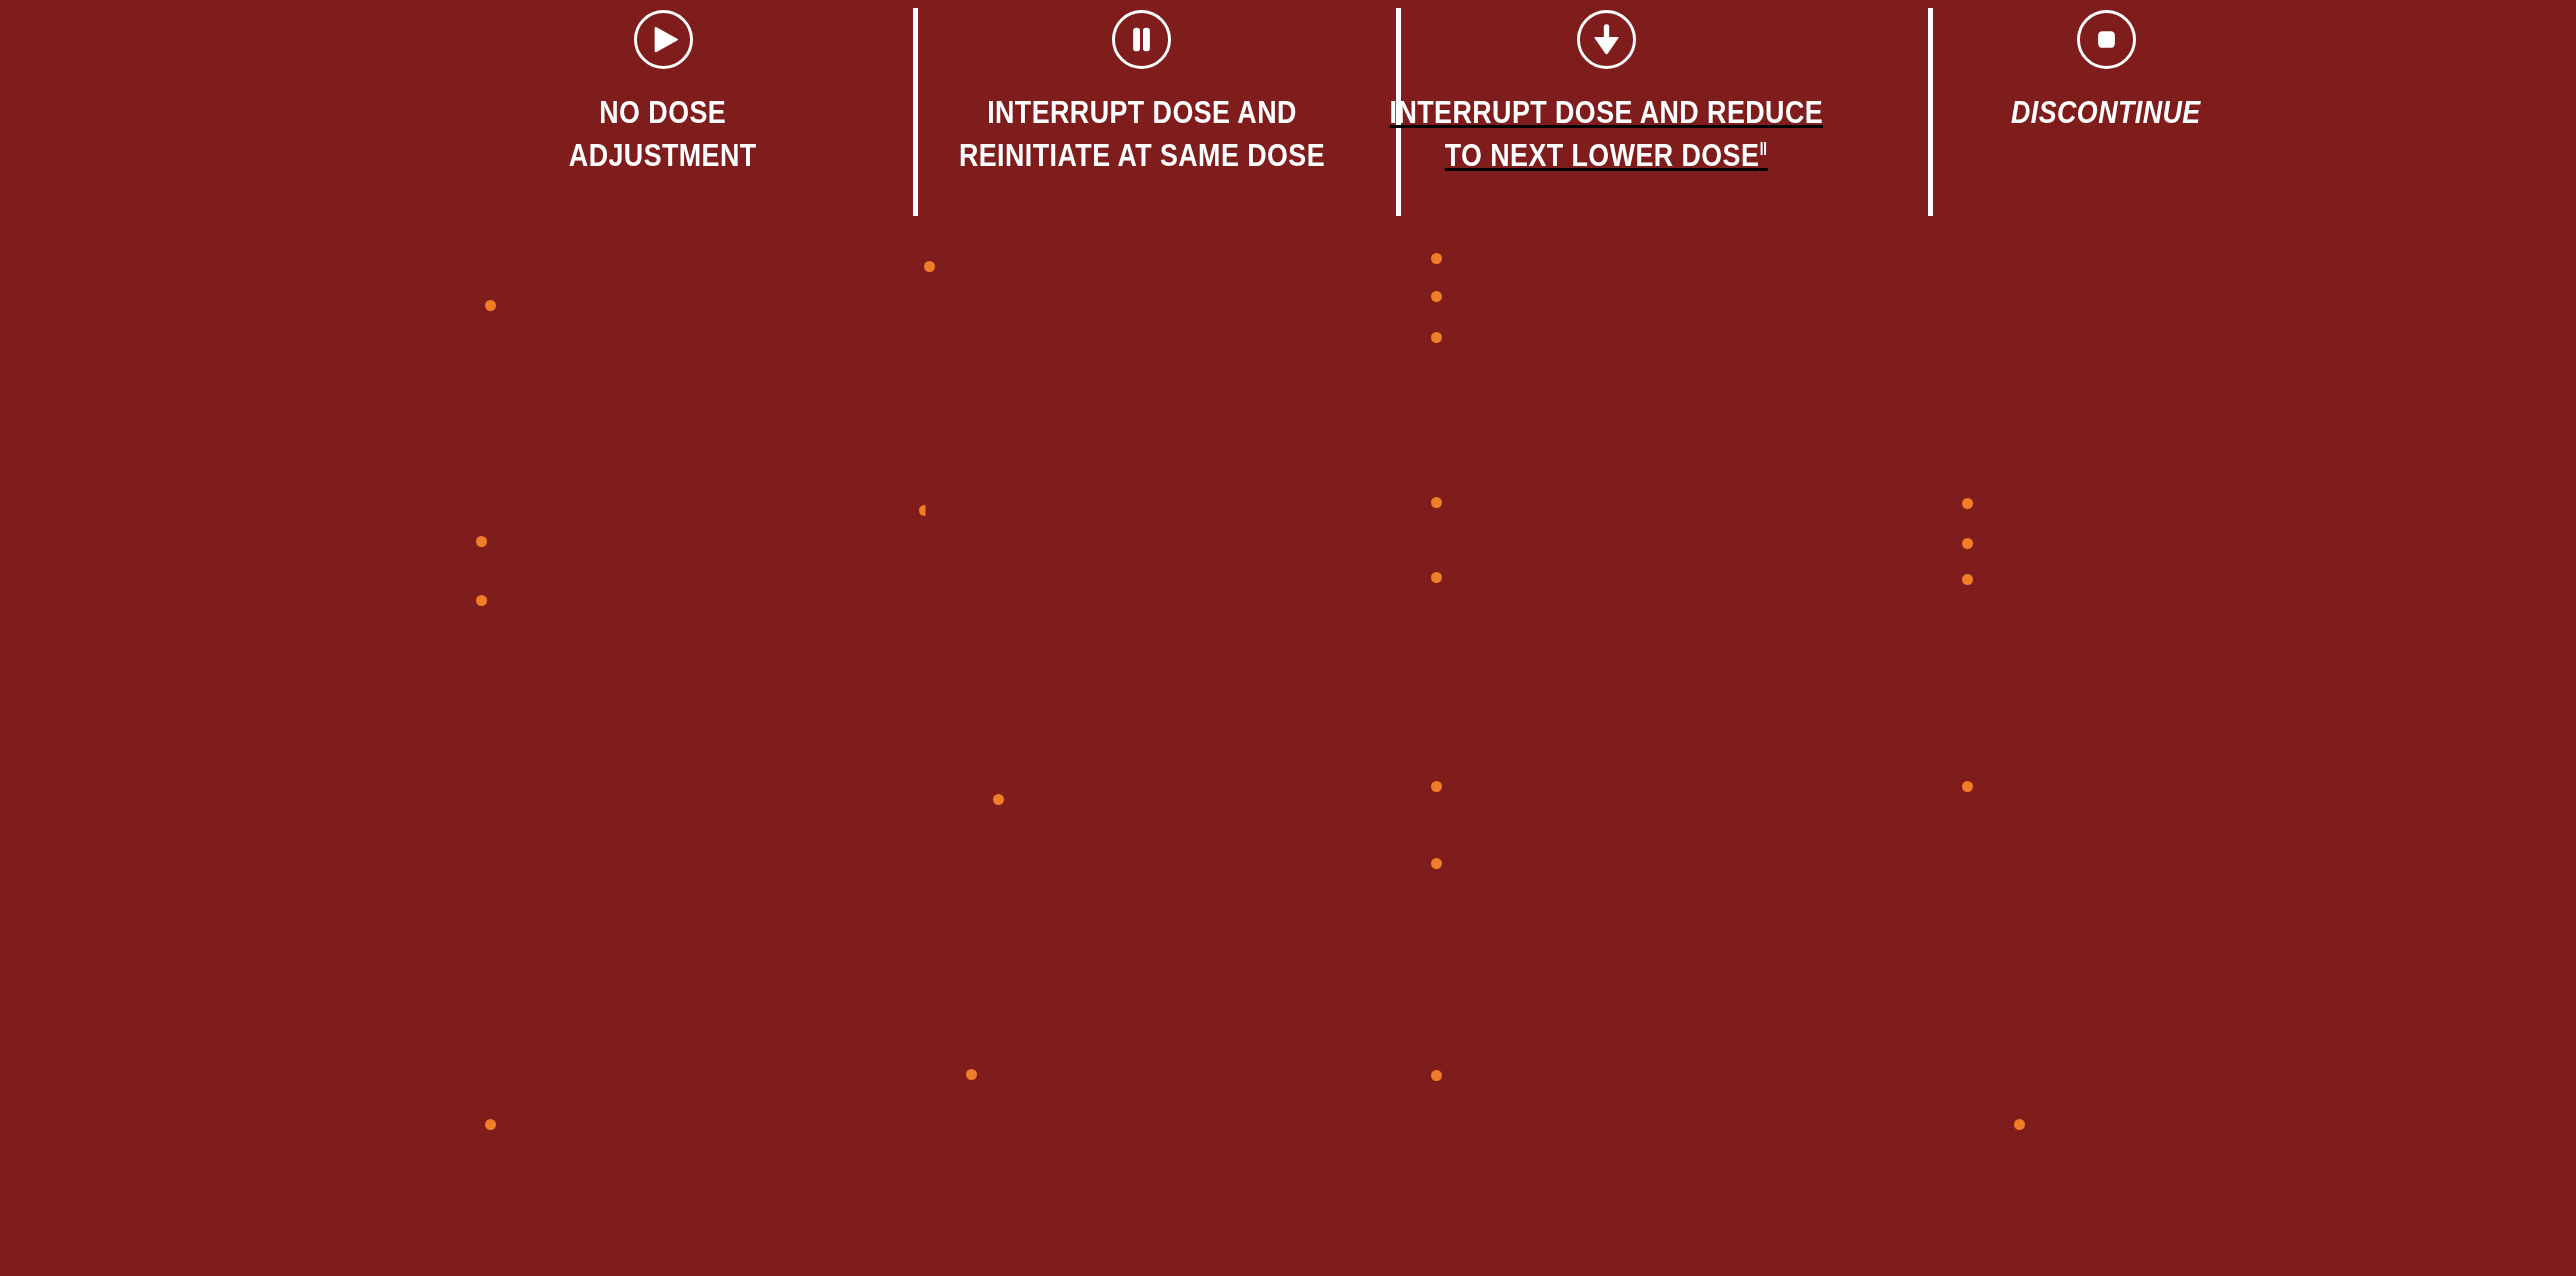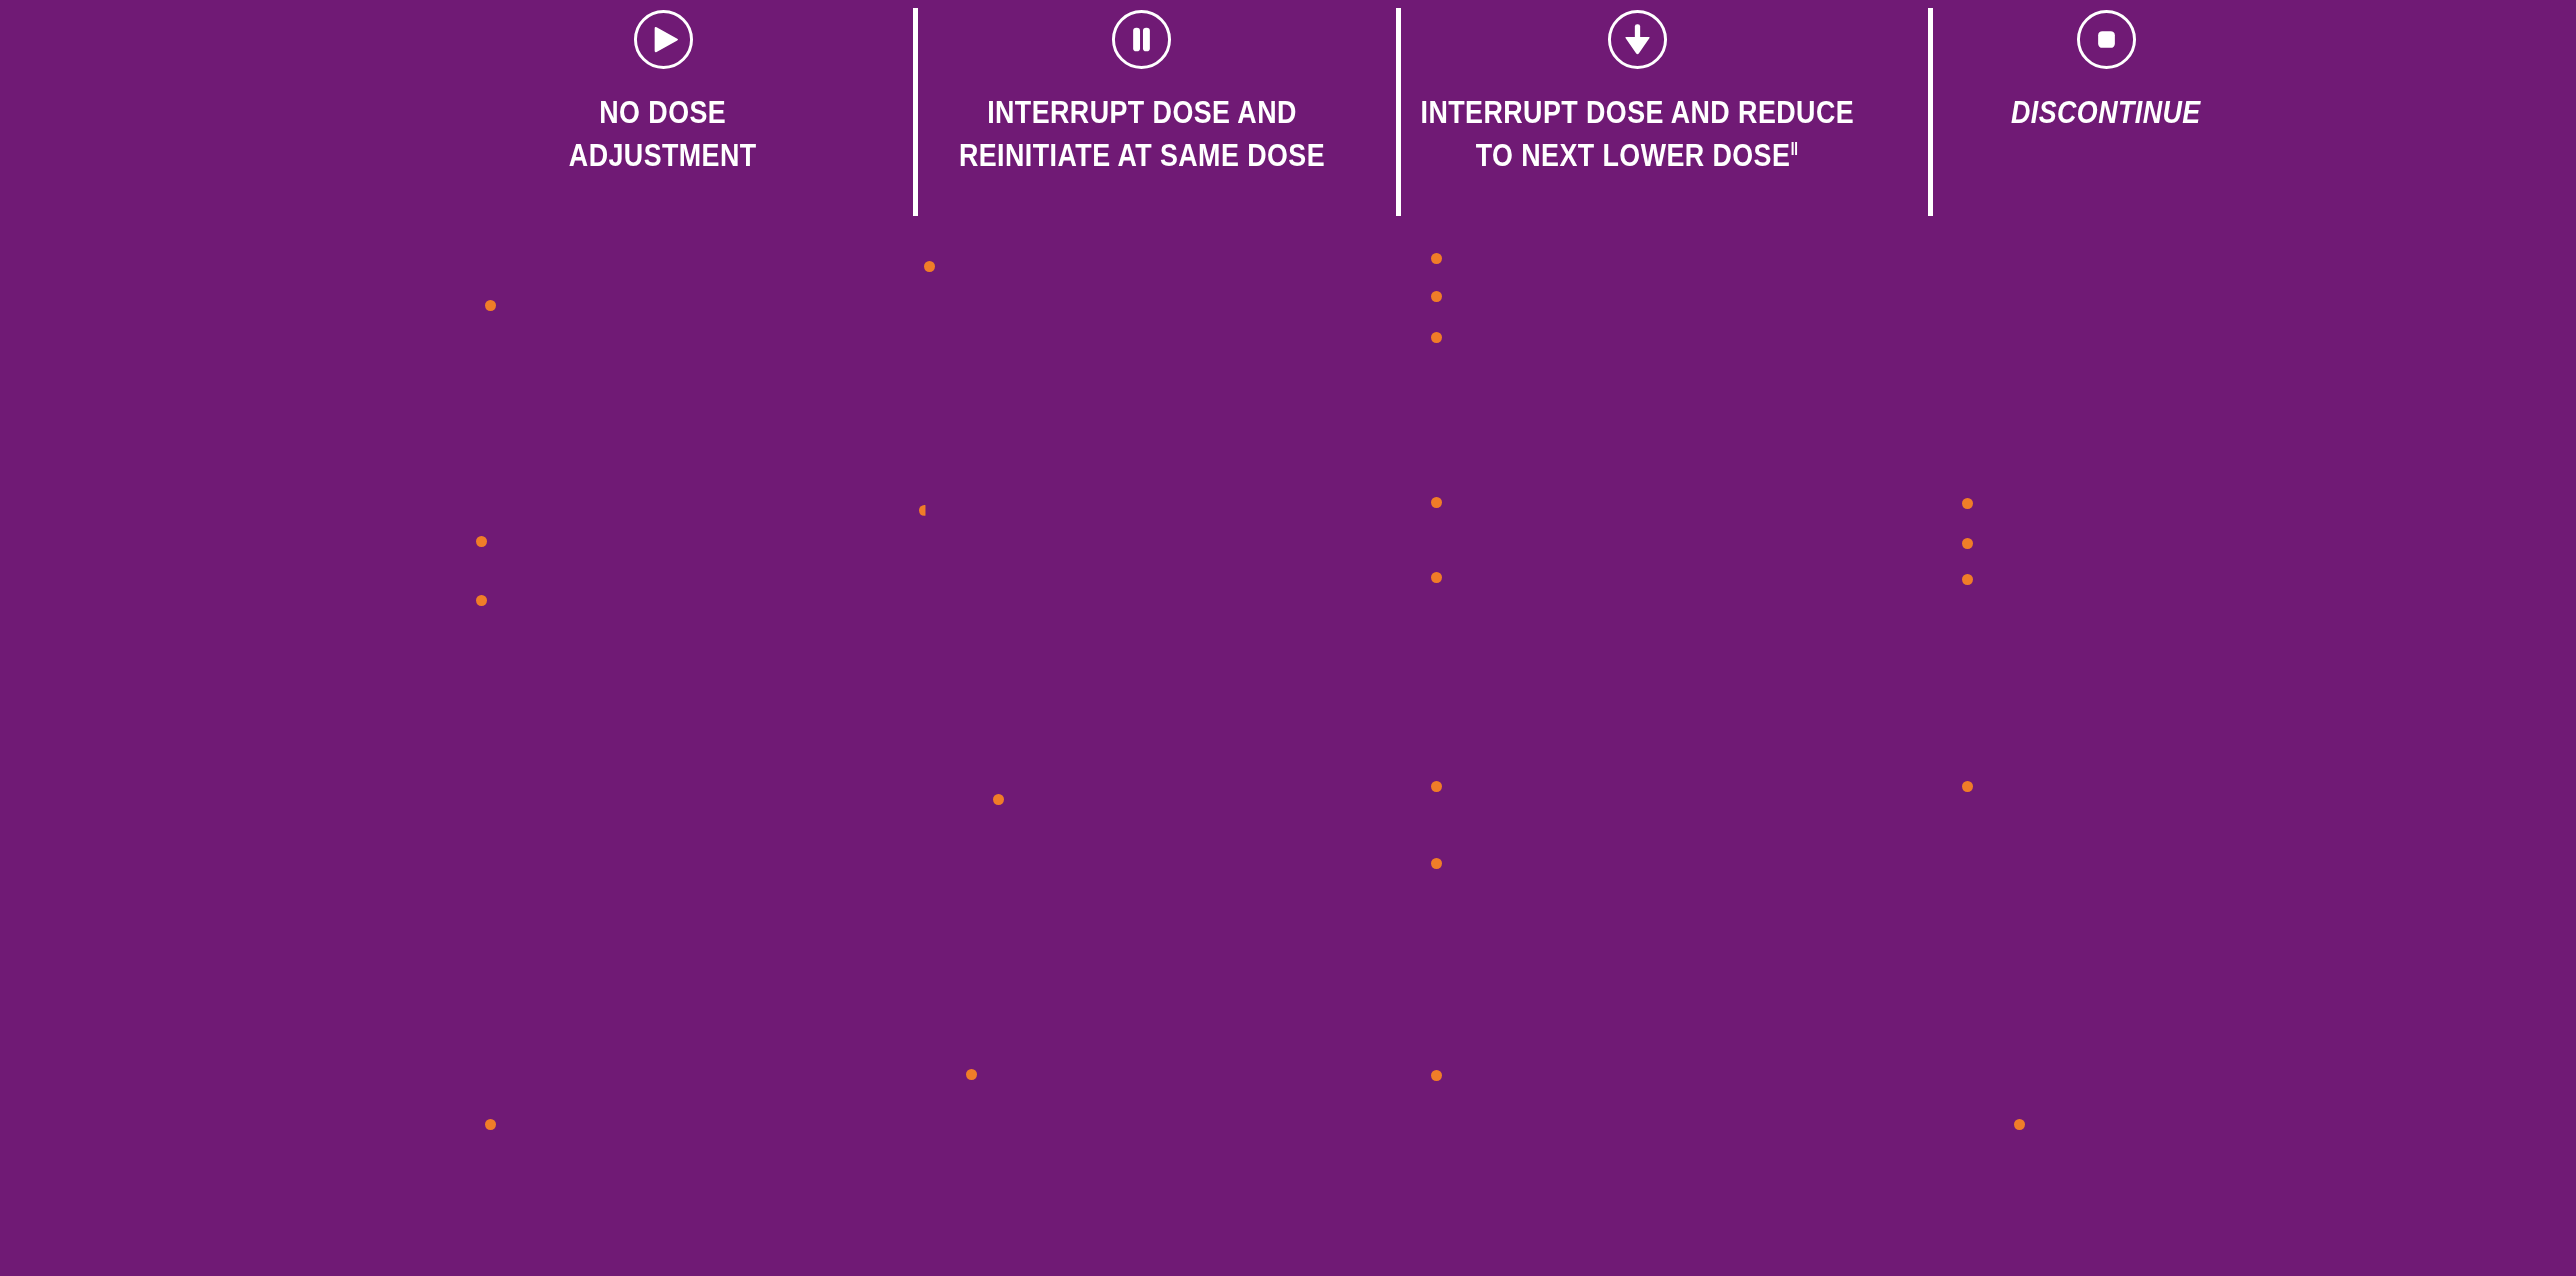--- a/index.html
+++ b/index.html
@@ -6,21 +6,21 @@
   * { margin:0; padding:0; box-sizing:border-box; }
   html, body {
     width:2576px; height:1276px;
     background:#000;
     font-family:"Liberation Sans", sans-serif;
     overflow:hidden;
   }
   #stage {
     position:relative;
     width:2576px; height:1276px;
-    background:#701a75;
+    background:#7f1d1d;
   }
 
   
   .divider {
     position:absolute;
     width:4.9px;
     background:#ffffff;
     top:7.9px;
     height:208px;
   }
@@ -94,21 +94,21 @@
         <span class="icon-wrap">
           <svg viewBox="0 0 62 62" xmlns="http://www.w3.org/2000/svg">
             <circle cx="31" cy="31" r="28.5" fill="none" stroke="#ffffff" stroke-width="3"></circle>
             <rect x="22.5" y="19" width="7" height="24" rx="3.2" fill="#ffffff"></rect>
             <rect x="32.5" y="19" width="7" height="24" rx="3.2" fill="#ffffff"></rect>
           </svg>
         </span>
         <div class="col-label">INTERRUPT DOSE AND
 REINITIATE AT SAME DOSE</div>
       </div>
-      <div class="col-head" style="width: 551px; left: 1362px;">
+      <div class="col-head" style="width: 551px; left: 1331px; text-decoration: underline;">
         <span class="icon-wrap">
           <svg viewBox="0 0 62 62" xmlns="http://www.w3.org/2000/svg">
             <circle cx="31" cy="31" r="28.5" fill="none" stroke="#ffffff" stroke-width="3"></circle>
             <rect x="28.3" y="15.5" width="5.4" height="16" rx="2.4" fill="#ffffff"></rect>
             <path d="M19.5 28.5 L42.5 28.5 Q44 28.5 43 29.8 L32.3 45.2 Q31 46.8 29.7 45.2 L19 29.8 Q18 28.5 19.5 28.5 Z" fill="#ffffff"></path>
           </svg>
         </span>
         <div class="col-label">INTERRUPT DOSE AND REDUCE
 TO NEXT LOWER DOSE<span class="sup">‖</span></div>
       </div>

